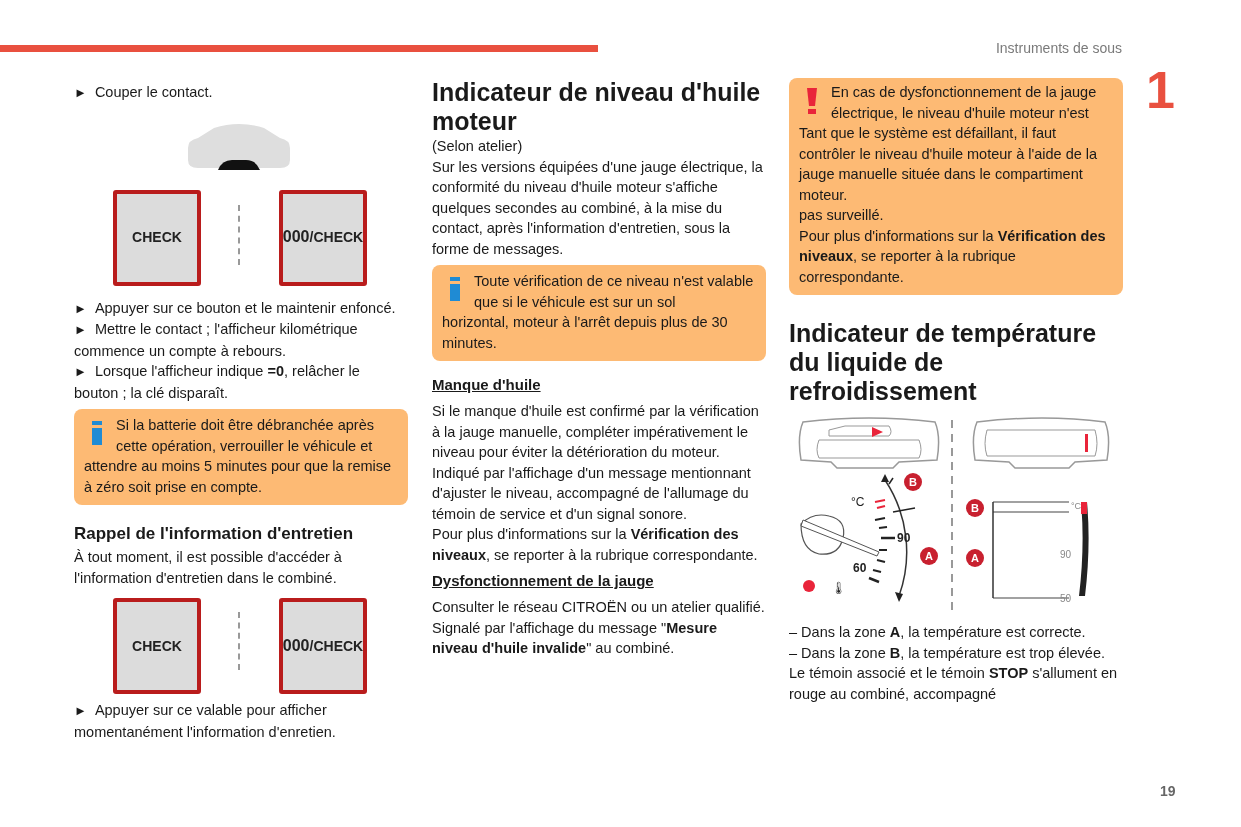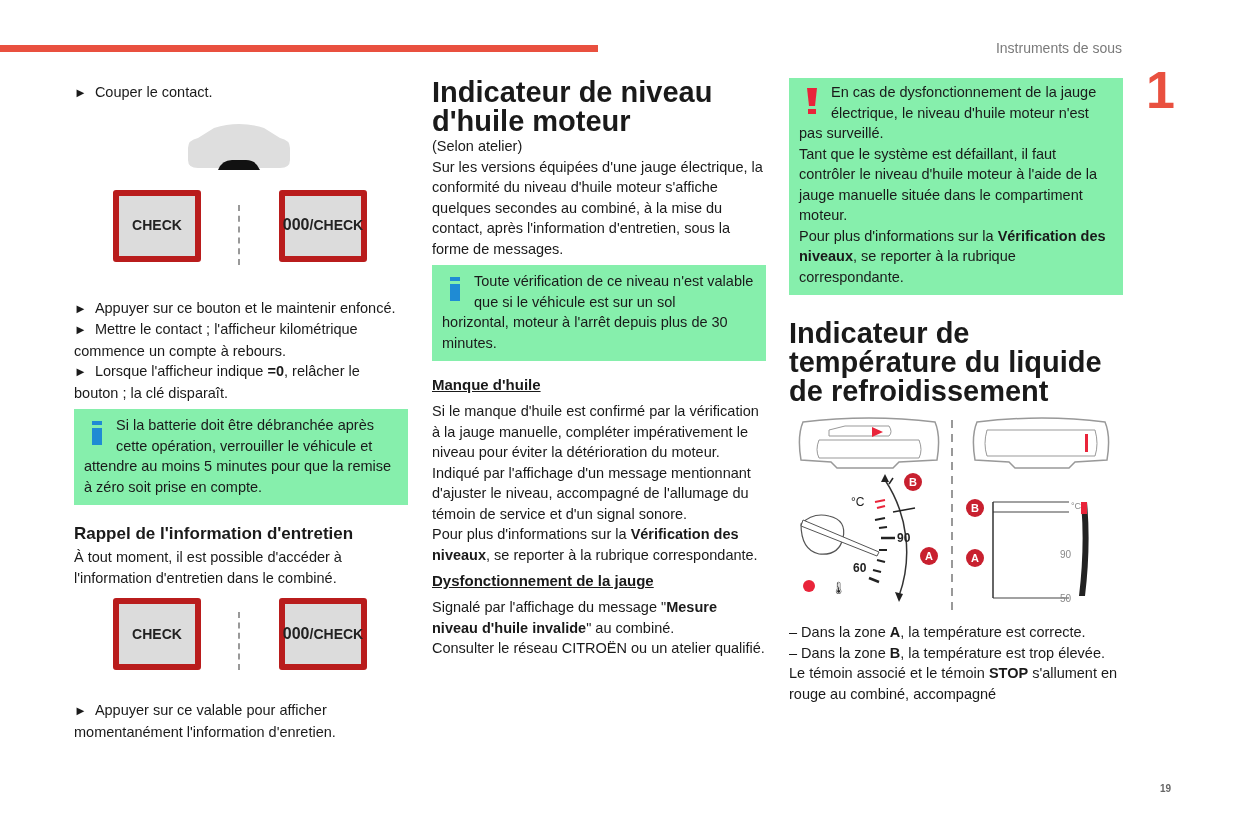--- a/index.html
+++ b/index.html
@@ -2,46 +2,46 @@
 <html><head>
 <meta charset="utf-8">
 <style>
   * { box-sizing: border-box; margin: 0; padding: 0; }
   html, body { width: 1241px; height: 827px; background: #ffffff; overflow: hidden; }
   body { position: relative; font-family: "Liberation Sans", sans-serif; color: #1a1a1a; }
 
   .top-bar { position: absolute; left: 0; top: 45px; width: 598px; height: 7px; background: #e9503f; }
   .section-title { position: absolute; right: 119px; top: 40px; font-size: 14px; color: #7a7a7a; }
   .chapter-num { position: absolute; left: 1146px; top: 64px; font-size: 52px; font-weight: bold; color: #e9503f; line-height: 1; }
-  .page-num { position: absolute; left: 1160px; top: 783px; font-size: 10px; font-weight: bold; color: #666; }
+  .page-num { position: absolute; left: 1160px; top: 783px; font-size: 14px; font-weight: bold; color: #666; }
 
   .col { position: absolute; font-size: 14.5px; line-height: 20.5px; }
   .col-1 { left: 74px; top: 82px; width: 334px; }
   .col-2 { left: 432px; top: 78px; width: 334px; }
   .col-3 { left: 789px; top: 78px; width: 334px; }
 
   .bullet::before { content: "\25BA"; font-size: 13px; margin-right: 8px; }
   p { margin: 0; }
   b { font-weight: bold; }
 
-  .h1 { font-size: 29px; font-weight: bold; line-height: 29px; color: #1a1a1a; }
+  .h1 { font-size: 25px; font-weight: bold; line-height: 29px; color: #1a1a1a; }
   .h2 { font-size: 17px; font-weight: bold; line-height: 22px; margin-top: 18px; margin-bottom: 2px; }
   .h3 { font-size: 15px; font-weight: bold; line-height: 20px; margin-top: 10px; margin-bottom: 6px; text-decoration: underline; }
 
-  .note { background: #86efac; padding: 6px 10px 8px 10px; margin-top: 6px; position: relative; }
+  .note { background: #fdba74; padding: 6px 10px 8px 10px; margin-top: 6px; position: relative; border-radius: 8px; }
   .note .first { padding-left: 32px; position: relative; }
   .info-icon { position: absolute; left: 8px; top: 4px; width: 10px; height: 26px; }
   .info-icon .dot { position: absolute; left: 0; top: 0; width: 10px; height: 4px; background: #1f8bd4; }
   .info-icon .stem { position: absolute; left: 0; top: 7px; width: 10px; height: 17px; background: #1f8bd4; }
   .warn-icon { position: absolute; left: 18px; top: 10px; width: 10px; height: 26px; }
   .warn-icon .stem { position: absolute; left: 0; top: 0; width: 10px; height: 18px; background: #e9243a; clip-path: polygon(0 0, 100% 0, 80% 100%, 20% 100%); }
   .warn-icon .dot { position: absolute; left: 1px; top: 21px; width: 8px; height: 5px; background: #e9243a; }
 
   .illus { position: relative; margin: 6px 0; }
-  .btn-box { position: absolute; width: 88px; height: 72px; background: #dcdcdc; border: 6px solid #b91c1c; border-radius: 3px; display: flex; align-items: center; justify-content: center; font-weight: bold; font-size: 14px; color: #222; }
+  .btn-box { position: absolute; width: 88px; height: 96px; background: #dcdcdc; border: 4px solid #b91c1c; border-radius: 3px; display: flex; align-items: center; justify-content: center; font-weight: bold; font-size: 14px; color: #222; }
   .dashed-v { position: absolute; width: 2px; border-left: 2px dashed #999; }
 </style>
 </head>
 <body>
 
 <div class="top-bar"></div>
 <div class="section-title">Instruments de sous</div>
 <div class="chapter-num">1</div>
 <div class="page-num">19</div>
 
@@ -104,33 +104,33 @@
     <p class="first">Toute vérification de ce niveau n'est valable que si le véhicule est sur un sol</p>
     <p>horizontal, moteur à l'arrêt depuis plus de 30 minutes.</p>
   </div>
 
   <div class="h3" style="margin-top:14px;">Manque d'huile</div>
   <p>Si le manque d'huile est confirmé par la vérification à la jauge manuelle, compléter impérativement le niveau pour éviter la détérioration du moteur.</p>
   <p>Indiqué par l'affichage d'un message mentionnant d'ajuster le niveau, accompagné de l'allumage du témoin de service et d'un signal sonore.</p>
   <p><span>Pour plus d'informations sur la </span><b>Vérification des niveaux</b><span>, se reporter à la rubrique correspondante.</span></p>
 
   <div class="h3" style="margin-top:6px;">Dysfonctionnement de la jauge</div>
+  <p>Consulter le réseau CITROËN ou un atelier qualifié.</p>
   <p><span>Signalé par l'affichage du message "</span><b>Mesure niveau d'huile invalide</b><span>" au combiné.</span></p>
-  <p>Consulter le réseau CITROËN ou un atelier qualifié.</p>
 </div>
 
 <div class="col col-3">
   <div class="note" style="margin-top:0;padding-top:4px;">
     <span class="warn-icon">
         <span class="stem"></span>
         <span class="dot"></span>
       </span>
     <p class="first">En cas de dysfonctionnement de la jauge électrique, le niveau d'huile moteur n'est</p>
+    <p>Tant que le système est défaillant, il faut contrôler le niveau d'huile moteur à l'aide de la jauge manuelle située dans le compartiment moteur.</p>
     <p>pas surveillé.</p>
-    <p>Tant que le système est défaillant, il faut contrôler le niveau d'huile moteur à l'aide de la jauge manuelle située dans le compartiment moteur.</p>
     <p><span>Pour plus d'informations sur la </span><b>Vérification des niveaux</b><span>, se reporter à la rubrique correspondante.</span></p>
   </div>
 
   <div class="h1" style="margin-top:24px;">Indicateur de température du liquide de refroidissement</div>
 
   <div class="illus" style="height:200px;margin-top:10px;">
     <svg width="334" height="200" viewBox="0 0 334 200">
 
       <g>
         <path d="M14 6 Q80 -2 146 6 Q152 20 148 44 L110 46 L104 52 L48 52 L42 46 L12 44 Q8 20 14 6 Z" fill="none" stroke="#999" stroke-width="1.5"></path>

